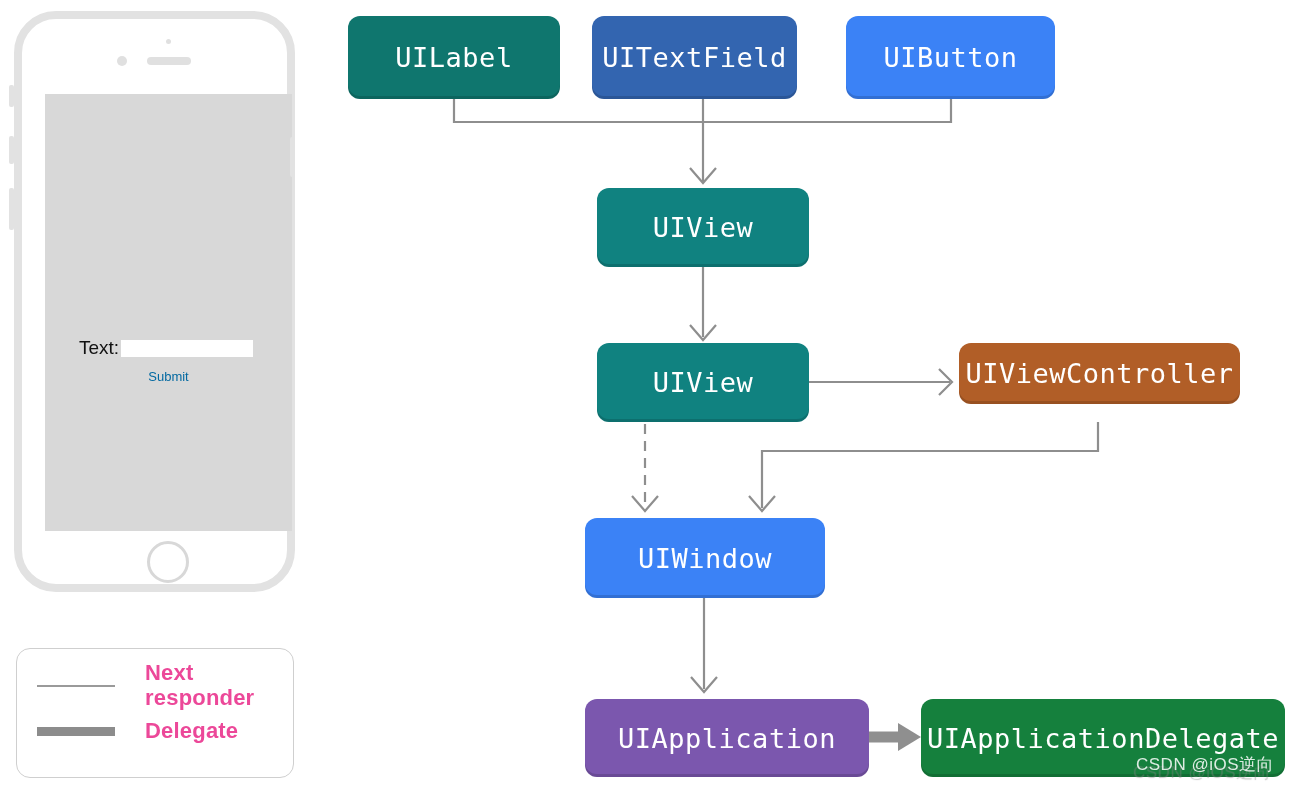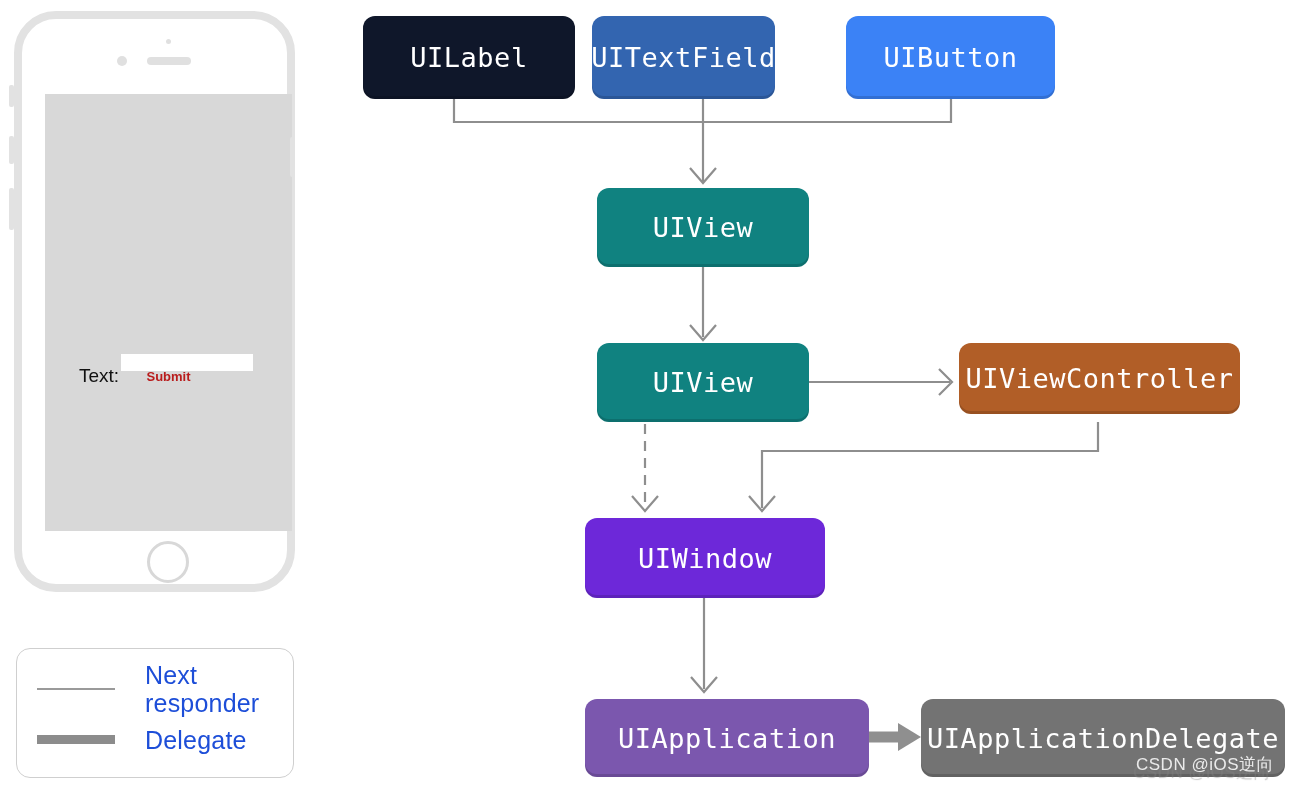--- a/index.html
+++ b/index.html
@@ -4,25 +4,25 @@
 <style>
   html,body{margin:0;padding:0;background:#fff;}
   .canvas{position:relative;width:1304px;height:790px;background:#ffffff;overflow:hidden;
           font-family:"Liberation Sans",sans-serif;}
 
   
   .node{position:absolute;border-radius:12px;display:flex;align-items:center;justify-content:center;
         color:#fff;font-family:"DejaVu Sans Mono","Liberation Mono",monospace;
         font-size:27px;letter-spacing:0.5px;box-shadow:inset 0 -3px 0 rgba(0,0,0,.14);}
   .n-uilabel{left:348px;top:16px;width:212px;height:83px;}
-  .n-uitextfield{left:592px;top:16px;width:183px;height:83px;}
+  .n-uitextfield{left:592px;top:16px;width:205px;height:83px;}
   .n-uibutton{left:846px;top:16px;width:209px;height:83px;}
   .n-uiview1{left:597px;top:188px;width:212px;height:79px;}
   .n-uiview2{left:597px;top:343px;width:212px;height:79px;}
-  .n-uiviewcontroller{left:959px;top:343px;width:281px;height:71px;}
+  .n-uiviewcontroller{left:959px;top:343px;width:281px;height:61px;}
   .n-uiwindow{left:585px;top:518px;width:240px;height:80px;}
   .n-uiapplication{left:585px;top:699px;width:284px;height:78px;}
   .n-uiapplicationdelegate{left:921px;top:699px;width:364px;height:78px;}
 
   
   .connectors{position:absolute;left:0;top:0;width:1304px;height:790px;pointer-events:none;}
 
   
   .phone{position:absolute;left:14px;top:11px;width:281px;height:581px;background:#fff;
          border:8px solid #e2e2e2;border-radius:42px;box-sizing:border-box;}
@@ -31,36 +31,36 @@
   .sb2{left:9px;top:136px;width:5px;height:28px;}
   .sb3{left:9px;top:188px;width:5px;height:42px;}
   .sb4{left:290px;top:137px;width:5px;height:40px;}
   .phone-topdot{position:absolute;left:152px;top:28px;width:5px;height:5px;border-radius:50%;background:#e0e0e0;}
   .phone-camera{position:absolute;left:103px;top:45px;width:10px;height:10px;border-radius:50%;background:#e0e0e0;}
   .phone-speaker{position:absolute;left:133px;top:46px;width:44px;height:8px;border-radius:4px;background:#e0e0e0;}
   .phone-screen{position:absolute;left:31px;top:83px;width:247px;height:437px;background:#d8d8d8;}
   .home-button{position:absolute;left:133px;top:530px;width:42px;height:42px;border:3px solid #d8d8d8;
                border-radius:50%;background:#fff;box-sizing:border-box;}
   .field-row{position:absolute;left:34px;top:243px;display:flex;align-items:center;}
-  .text-label{font-size:19px;color:#111;margin-right:2px;margin-top:28px;}
+  .text-label{font-size:19px;color:#111;margin-right:2px;}
   .text-input{width:126px;height:17px;background:#fff;border:none;outline:none;font-size:13px;padding:0 3px;}
   .submit-link{position:absolute;left:71px;top:274px;width:105px;text-align:center;font-size:13px;
-               font-weight:bold;color:#b91c1c;cursor:pointer;background:none;border:none;
+               font-weight:normal;color:#0369a1;cursor:pointer;background:none;border:none;
                font-family:"Liberation Sans",sans-serif;}
 
   
   .legend{position:absolute;left:16px;top:648px;width:278px;height:130px;background:#fff;
           border:1.5px solid #cfcfcf;border-radius:14px;box-sizing:border-box;padding:12px 0 0 20px;}
   .legend-row{display:flex;align-items:center;margin-bottom:10px;}
   .legend-row.first{margin-bottom:8px;}
   .legend-line-cell{width:108px;flex:0 0 108px;display:flex;align-items:center;}
   .lline{width:78px;}
   .lline.thin{border-top:2px solid #9a9a9a;}
   .lline.thick{border-top:9px solid #8c8c8c;}
-  .legend-label{font-size:25px;color:#1d4ed8;line-height:1.13;letter-spacing:0.2px;width:130px;}
+  .legend-label{font-size:22px;color:#ec4899;line-height:1.13;letter-spacing:0.2px;width:130px;font-weight:bold;}
 
   
   .watermark{position:absolute;left:1136px;top:753px;font-size:17px;font-weight:normal;
              color:rgba(255,255,255,.85);letter-spacing:0.5px;white-space:nowrap;
              text-shadow:-3px 8px 1px rgba(130,130,130,.45);}
 </style>
 </head>
 <body>
 
 <div class="canvas">
@@ -106,29 +106,29 @@
       <path d="M704 598 V689"></path>
       <polyline points="691,677 704,692 717,677"></polyline>
     </g>
 
     <g>
       <path d="M826 737 H899" stroke="#8f8f8f" stroke-width="11" fill="none"></path>
       <polygon points="898,723 898,751 921,737" fill="#8f8f8f"></polygon>
     </g>
   </svg>
 
-  <div class="node n-uilabel" style="background: #0f172a; margin-left: 15px;">UILabel</div>
+  <div class="node n-uilabel" style="background: #0f766e;">UILabel</div>
   <div class="node n-uitextfield" style="background: rgb(51, 101, 176);">UITextField</div>
   <div class="node n-uibutton" style="background: #3b82f6;">UIButton</div>
   <div class="node n-uiview1" style="background: rgb(16, 130, 128);">UIView</div>
   <div class="node n-uiview2" style="background: rgb(16, 130, 128);">UIView</div>
   <div class="node n-uiviewcontroller" style="background: rgb(177, 94, 39);">UIViewController</div>
-  <div class="node n-uiwindow" style="background: #6d28d9;">UIWindow</div>
+  <div class="node n-uiwindow" style="background: #3b82f6;">UIWindow</div>
   <div class="node n-uiapplication" style="background: rgb(123, 87, 174);">UIApplication</div>
-  <div class="node n-uiapplicationdelegate" style="background: #737373;">UIApplicationDelegate</div>
+  <div class="node n-uiapplicationdelegate" style="background: #15803d;">UIApplicationDelegate</div>
 
   <div class="legend">
     <div class="legend-row first">
       <span class="legend-line-cell">
           <span class="lline thin"></span>
         </span>
       <span class="legend-label">Next responder</span>
     </div>
     <div class="legend-row">
       <span class="legend-line-cell">

